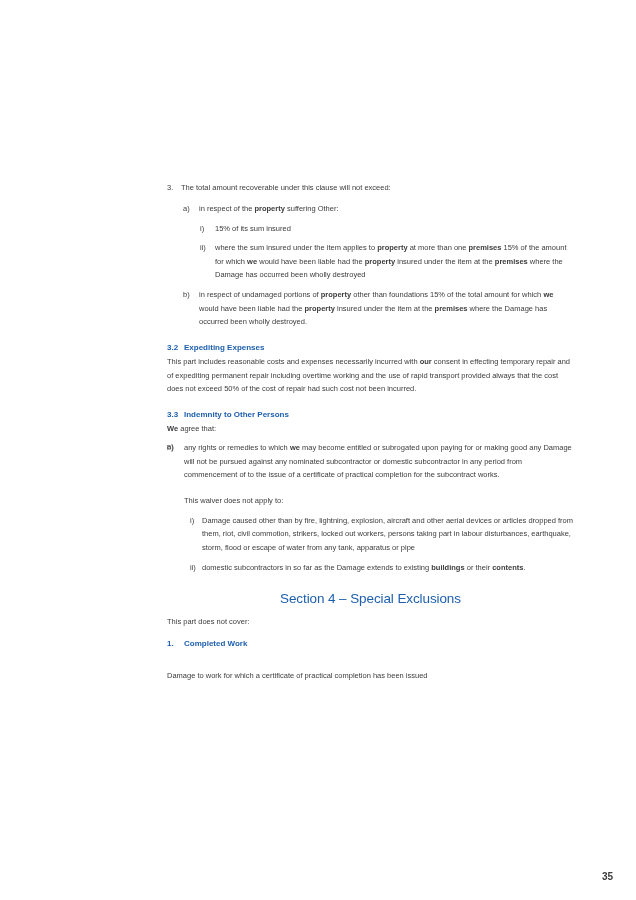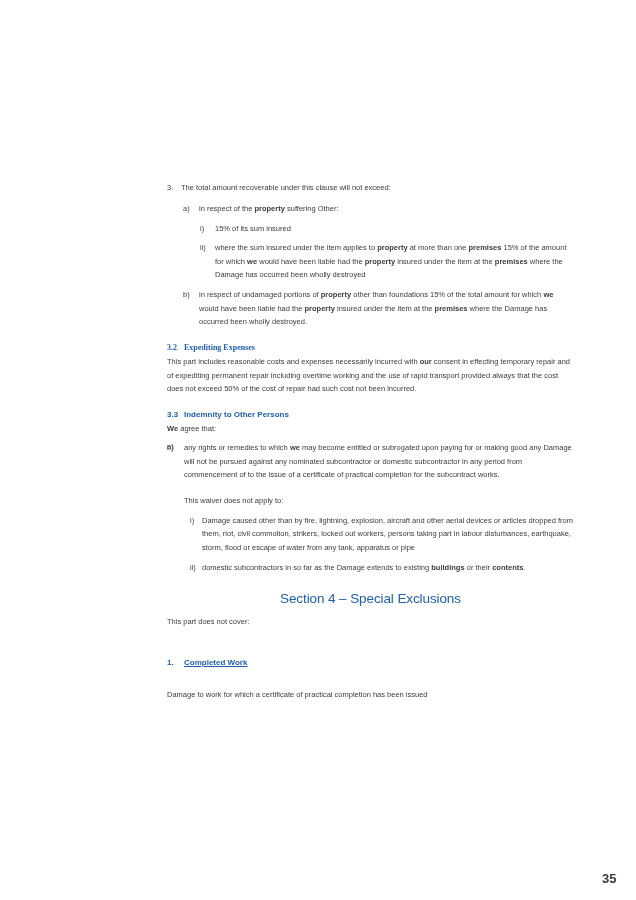--- a/index.html
+++ b/index.html
@@ -43,38 +43,38 @@
     font-weight: normal;
     font-size: 13.5px;
     line-height: 17px;
     margin: 0;
     letter-spacing: -0.1px;
   }
   .mt-c3a   { margin-top: 7px; }
   .mt-c3ai  { margin-top: 6.5px; }
   .mt-c3aii { margin-top: 6px; }
   .mt-c3b   { margin-top: 6.5px; }
-  .mt-h32   { margin-top: 12.5px; font-family: Liberation Serif, serif; }
+  .mt-h32   { margin-top: 12.5px; }
   .mt-p32   { margin-top: 0.5px; }
   .mt-h33   { margin-top: 12.5px; }
   .mt-p33in { margin-top: 0px; }
   .mt-i33a  { margin-top: 5px; }
   .mt-i33b  { margin-top: 6px; }
   .mt-waiv  { margin-top: 12px; }
   .mt-wi    { margin-top: 6.5px; }
   .mt-wii   { margin-top: 6.5px; }
   .mt-s4t   { margin-top: 15.5px; text-align: center; }
   .mt-s4in  { margin-top: 8px; }
-  .mt-h41   { margin-top: 28px; text-decoration: underline; }
+  .mt-h41   { margin-top: 9px; }
   .mt-p41   { margin-top: 18px; }
   .page-number {
     position: absolute;
     left: 602px;
     top: 871px;
-    font-size: 13px;
+    font-size: 10px;
     font-weight: bold;
     color: var(--body-text, #3c3c3b);
   }
 </style>
 </head>
 <body>
 
 <div class="doc">
 
   <div class="item lvl1">

